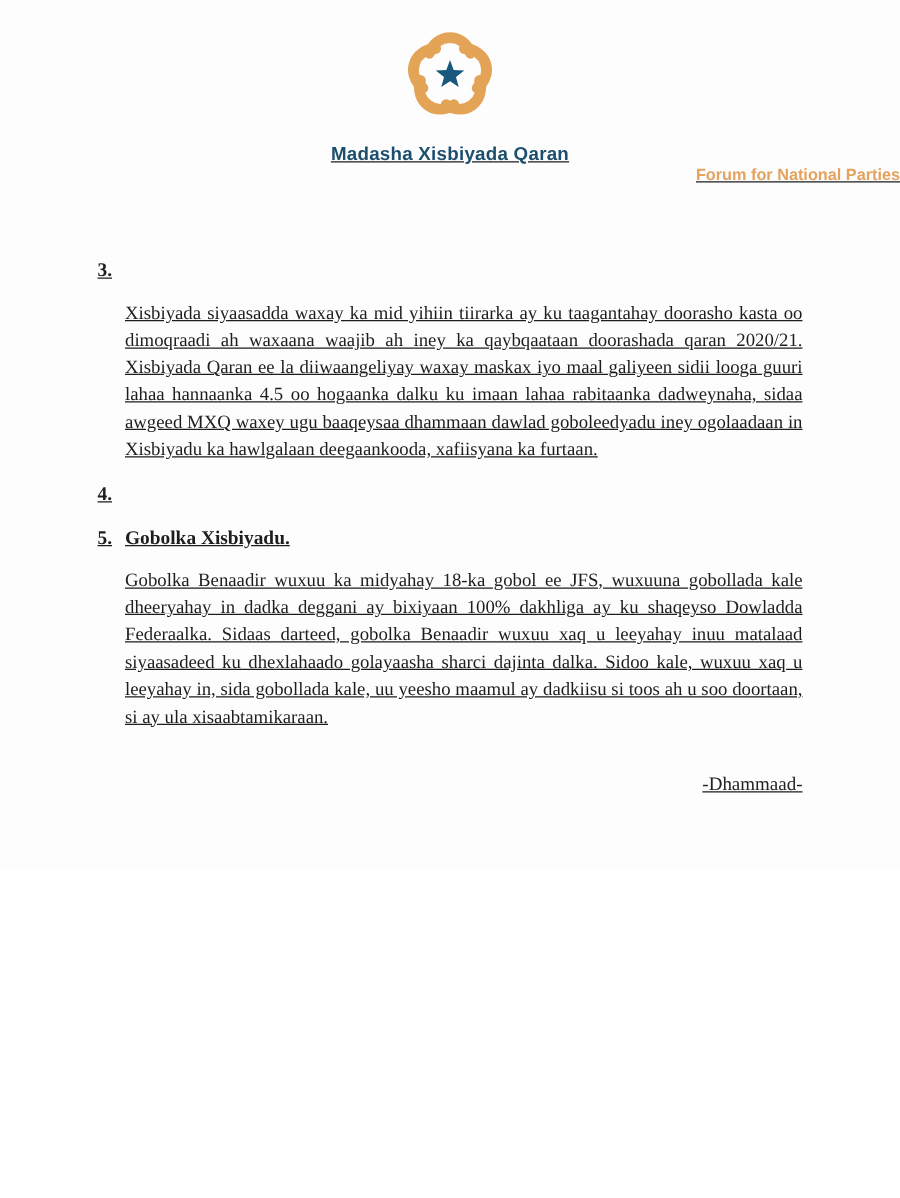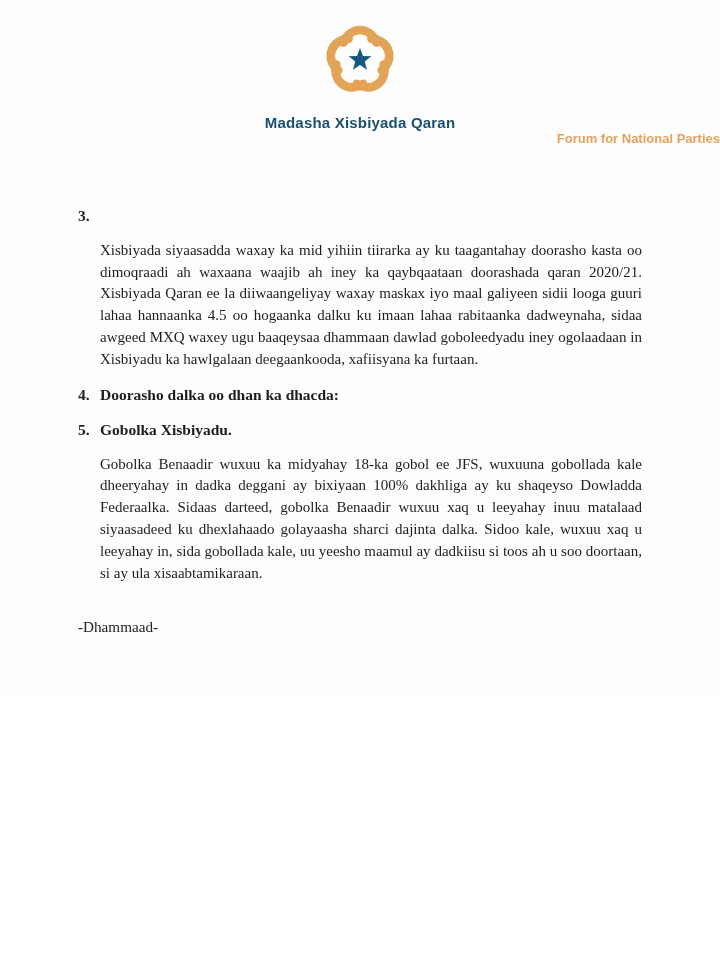--- a/index.html
+++ b/index.html
@@ -4,20 +4,21 @@
 <style>
   html,body{margin:0;padding:0;background:#ffffff;}
   .page{
     position:relative;
     width:720px;height:696px;
     margin:0 auto;
     background:#fdfdfd;
     font-family:"Liberation Serif","DejaVu Serif",serif;
     color:#1d1d1d;
     overflow:hidden;
+    text-decoration:underline;
   }
   
   .header{padding-top:14px;text-align:center;}
   .org-name{
     font-family:"Liberation Sans","DejaVu Sans",sans-serif;
     font-weight:bold;font-size:15px;color:#1c4f6e;line-height:1.15;
     margin-top:4px;letter-spacing:.2px;
   }
   .org-subtitle{
     font-family:"Liberation Sans","DejaVu Sans",sans-serif;
@@ -30,21 +31,21 @@
     display:flex;font-weight:bold;font-size:15.5px;line-height:22px;
     margin-bottom:13px;
   }
   .section-number{width:22px;flex:none;}
   .section-para{
     margin:0 0 13px 22px;
     font-size:15px;line-height:21.8px;
     text-align:justify;
   }
   .closing{
-    text-align:left;font-size:15.2px;margin-top:34px;color:#222;
+    text-align:right;font-size:15.2px;margin-top:34px;color:#222;
   }
   
   .footer-rule{
     position:absolute;left:64px;right:64px;top:836px;
     border-top:1px solid #8a8a8a;
   }
   .footer-contact{
     position:absolute;left:0;right:0;top:842px;
     text-align:center;
     font-family:"Liberation Sans","DejaVu Sans",sans-serif;
@@ -111,21 +112,20 @@
     <div class="section">
       <div class="section-heading">
         <span class="section-number">3.</span>
       </div>
       <p class="section-para">Xisbiyada siyaasadda waxay ka mid yihiin tiirarka ay ku taagantahay doorasho kasta oo dimoqraadi ah waxaana waajib ah iney ka qaybqaataan doorashada qaran 2020/21. Xisbiyada Qaran ee la diiwaangeliyay waxay maskax iyo maal galiyeen sidii looga guuri lahaa hannaanka 4.5 oo hogaanka dalku ku imaan lahaa rabitaanka dadweynaha, sidaa awgeed MXQ waxey ugu baaqeysaa dhammaan dawlad goboleedyadu iney ogolaadaan in Xisbiyadu ka hawlgalaan deegaankooda, xafiisyana ka furtaan.</p>
     </div>
 
     <div class="section">
       <div class="section-heading">
         <span class="section-number">4.</span>
-        <span>Doorasho dalka oo dhan ka dhacda:</span>
       </div>
     </div>
 
     <div class="section">
       <div class="section-heading">
         <span class="section-number">5.</span>
         <span>Gobolka Xisbiyadu.</span>
       </div>
       <p class="section-para">Gobolka Benaadir wuxuu ka midyahay 18-ka gobol ee JFS, wuxuuna gobollada kale dheeryahay in dadka deggani ay bixiyaan 100% dakhliga ay ku shaqeyso Dowladda Federaalka. Sidaas darteed, gobolka Benaadir wuxuu xaq u leeyahay inuu matalaad siyaasadeed ku dhexlahaado golayaasha sharci dajinta dalka. Sidoo kale, wuxuu xaq u leeyahay in, sida gobollada kale, uu yeesho maamul ay dadkiisu si toos ah u soo doortaan, si ay ula xisaabtamikaraan.</p>
     </div>

